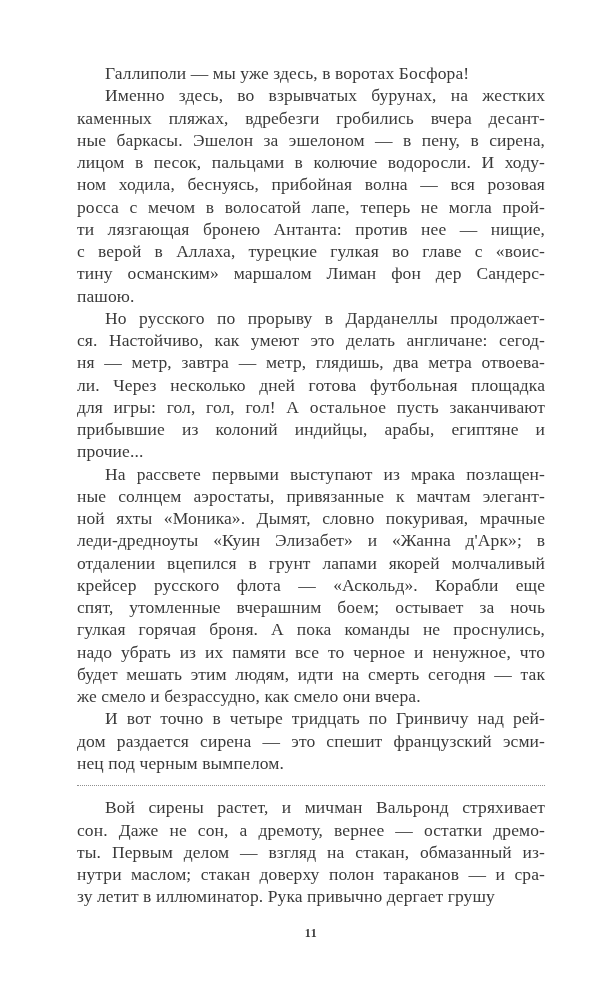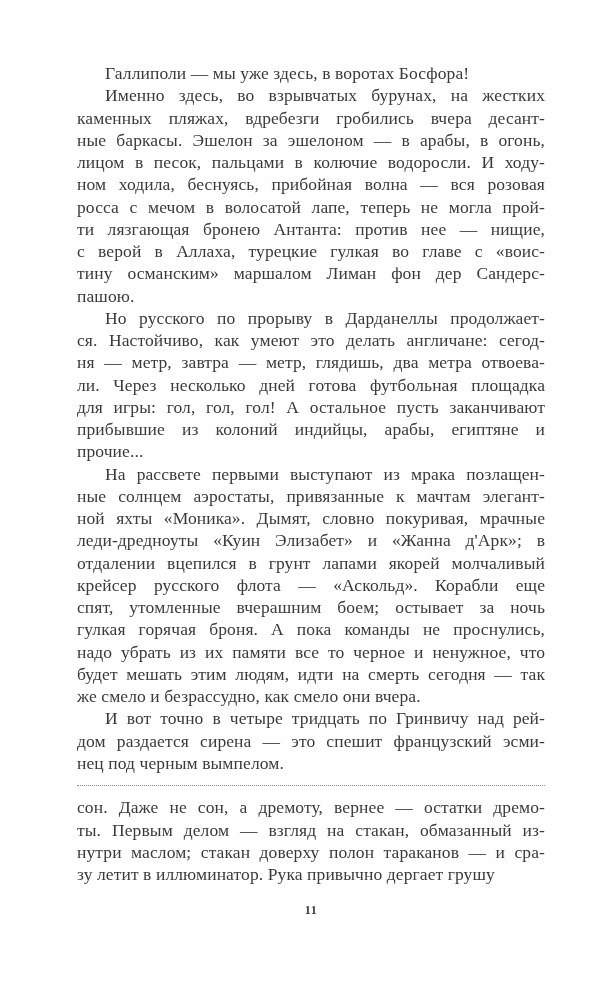--- a/index.html
+++ b/index.html
@@ -63,21 +63,21 @@
 <body>
 
 <div class="page">
   <div class="text-block">
       <div class="paragraph">
         <div class="line first last">Галлиполи — мы уже здесь, в воротах Босфора!</div>
       </div>
       <div class="paragraph">
         <div class="line first">Именно здесь, во взрывчатых бурунах, на жестких</div>
         <div class="line">каменных пляжах, вдребезги гробились вчера десант-</div>
-        <div class="line">ные баркасы. Эшелон за эшелоном — в арабы, в огонь,</div>
+        <div class="line">ные баркасы. Эшелон за эшелоном — в пену, в сирена,</div>
         <div class="line">лицом в песок, пальцами в колючие водоросли. И ходу-</div>
         <div class="line">ном ходила, беснуясь, прибойная волна — вся розовая</div>
         <div class="line">росса с мечом в волосатой лапе, теперь не могла прой-</div>
         <div class="line">ти лязгающая бронею Антанта: против нее — нищие,</div>
         <div class="line">с верой в Аллаха, турецкие гулкая во главе с «воис-</div>
         <div class="line">тину османским» маршалом Лиман фон дер Сандерс-</div>
         <div class="line last">пашою.</div>
       </div>
       <div class="paragraph">
         <div class="line first">Но русского по прорыву в Дарданеллы продолжает-</div>
@@ -103,20 +103,21 @@
       </div>
       <div class="paragraph">
         <div class="line first">И вот точно в четыре тридцать по Гринвичу над рей-</div>
         <div class="line">дом раздается сирена — это спешит французский эсми-</div>
         <div class="line last">нец под черным вымпелом.</div>
       </div>
       <div class="separator-row">
         <div class="dotted-rule"></div>
       </div>
       <div class="paragraph">
+        <div class="line first">Вой сирены растет, и мичман Вальронд стряхивает</div>
         <div class="line">сон. Даже не сон, а дремоту, вернее — остатки дремо-</div>
         <div class="line">ты. Первым делом — взгляд на стакан, обмазанный из-</div>
         <div class="line">нутри маслом; стакан доверху полон тараканов — и сра-</div>
         <div class="line last">зу летит в иллюминатор. Рука привычно дергает грушу</div>
       </div>
       <div class="page-number">11</div>
     </div>
 </div>
 
 </body></html>

